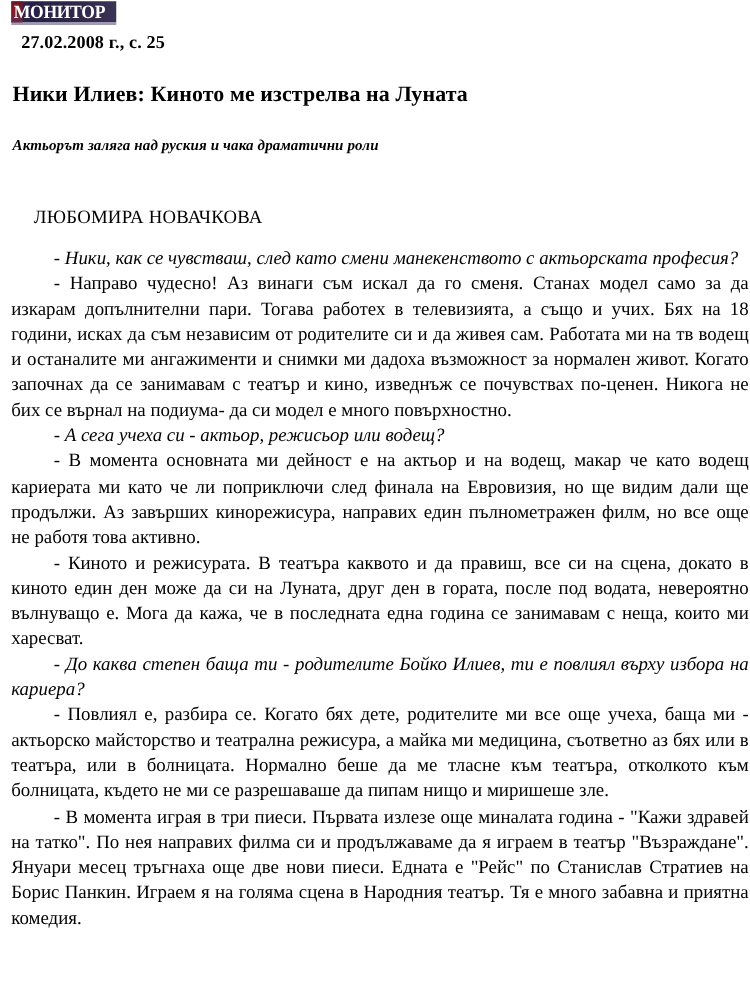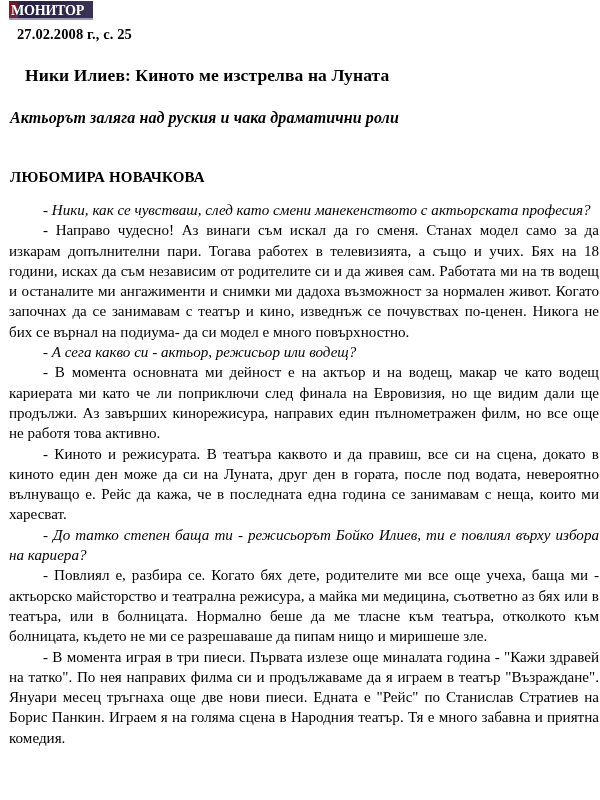--- a/index.html
+++ b/index.html
@@ -70,36 +70,36 @@
     font-size: 14.5px;
     margin: 5px 0 0 8px;
     letter-spacing: 0.1px;
   }
 
   
   .headline {
     font-family: "Liberation Serif", "DejaVu Serif", serif;
     font-weight: bold;
     font-size: 17.5px;
-    margin: 22px 0 0 16px;
+    margin: 22px 0 0 1px;
     letter-spacing: 0.1px;
   }
   .subhead {
     font-family: "Liberation Serif", "DejaVu Serif", serif;
     font-weight: bold;
     font-style: italic;
-    font-size: 16px;
+    font-size: 12px;
     margin: 23px 0 0 1px;
     letter-spacing: 0.1px;
   }
   .byline {
     font-family: "Liberation Serif", "DejaVu Serif", serif;
-    font-weight: bold;
+    font-weight: normal;
     font-size: 15px;
-    margin: 42px 0 0 1px;
+    margin: 42px 0 0 18px;
     letter-spacing: 0.2px;
   }
 
   
   .article-body {
     margin-top: 14px;
   }
   .para {
     font-family: "Liberation Serif", "DejaVu Serif", serif;
     font-size: 15.1px;
@@ -130,21 +130,21 @@
 
   <h1 class="headline">Ники Илиев: Киното ме изстрелва на Луната</h1>
 
   <h2 class="subhead">Актьорът заляга над руския и чака драматични роли</h2>
 
   <div class="byline">ЛЮБОМИРА НОВАЧКОВА</div>
 
   <div class="article-body">
       <p class="para question">- Ники, как се чувстваш, след като смени манекенството с актьорската професия?</p>
       <p class="para">- Направо чудесно! Аз винаги съм искал да го сменя. Станах модел само за да изкарам допълнителни пари. Тогава работех в телевизията, а също и учих. Бях на 18 години, исках да съм независим от родителите си и да живея сам. Работата ми на тв водещ и останалите ми ангажименти и снимки ми дадоха възможност за нормален живот. Когато започнах да се занимавам с театър и кино, изведнъж се почувствах по-ценен. Никога не бих се върнал на подиума- да си модел е много повърхностно.</p>
-      <p class="para question">- А сега какво си - актьор, режисьор или водещ?</p>
+      <p class="para question">- А сега учеха си - актьор, режисьор или водещ?</p>
       <p class="para">- В момента основната ми дейност е на актьор и на водещ, макар че като водещ кариерата ми като че ли поприключи след финала на Евровизия, но ще видим дали ще продължи. Аз завърших кинорежисура, направих един пълнометражен филм, но все още не работя това активно.</p>
-      <p class="para">- Киното и режисурата. В театъра каквото и да правиш, все си на сцена, докато в киното един ден може да си на Луната, друг ден в гората, после под водата, невероятно вълнуващо е. Рейс да кажа, че в последната една година се занимавам с неща, които ми харесват.</p>
-      <p class="para question">- До татко степен баща ти - режисьорът Бойко Илиев, ти е повлиял върху избора на кариера?</p>
+      <p class="para">- Киното и режисурата. В театъра каквото и да правиш, все си на сцена, докато в киното един ден може да си на Луната, друг ден в гората, после под водата, невероятно вълнуващо е. Мога да кажа, че в последната една година се занимавам с неща, които ми харесват.</p>
+      <p class="para question">- До каква степен баща ти - родителите Бойко Илиев, ти е повлиял върху избора на кариера?</p>
       <p class="para">- Повлиял е, разбира се. Когато бях дете, родителите ми все още учеха, баща ми - актьорско майсторство и театрална режисура, а майка ми медицина, съответно аз бях или в театъра, или в болницата. Нормално беше да ме тласне към театъра, отколкото към болницата, където не ми се разрешаваше да пипам нищо и миришеше зле.</p>
       <p class="para">- В момента играя в три пиеси. Първата излезе още миналата година - "Кажи здравей на татко". По нея направих филма си и продължаваме да я играем в театър "Възраждане". Януари месец тръгнаха още две нови пиеси. Едната е "Рейс" по Станислав Стратиев на Борис Панкин. Играем я на голяма сцена в Народния театър. Тя е много забавна и приятна комедия.</p>
     </div>
 
 </div>
 
 </body></html>

